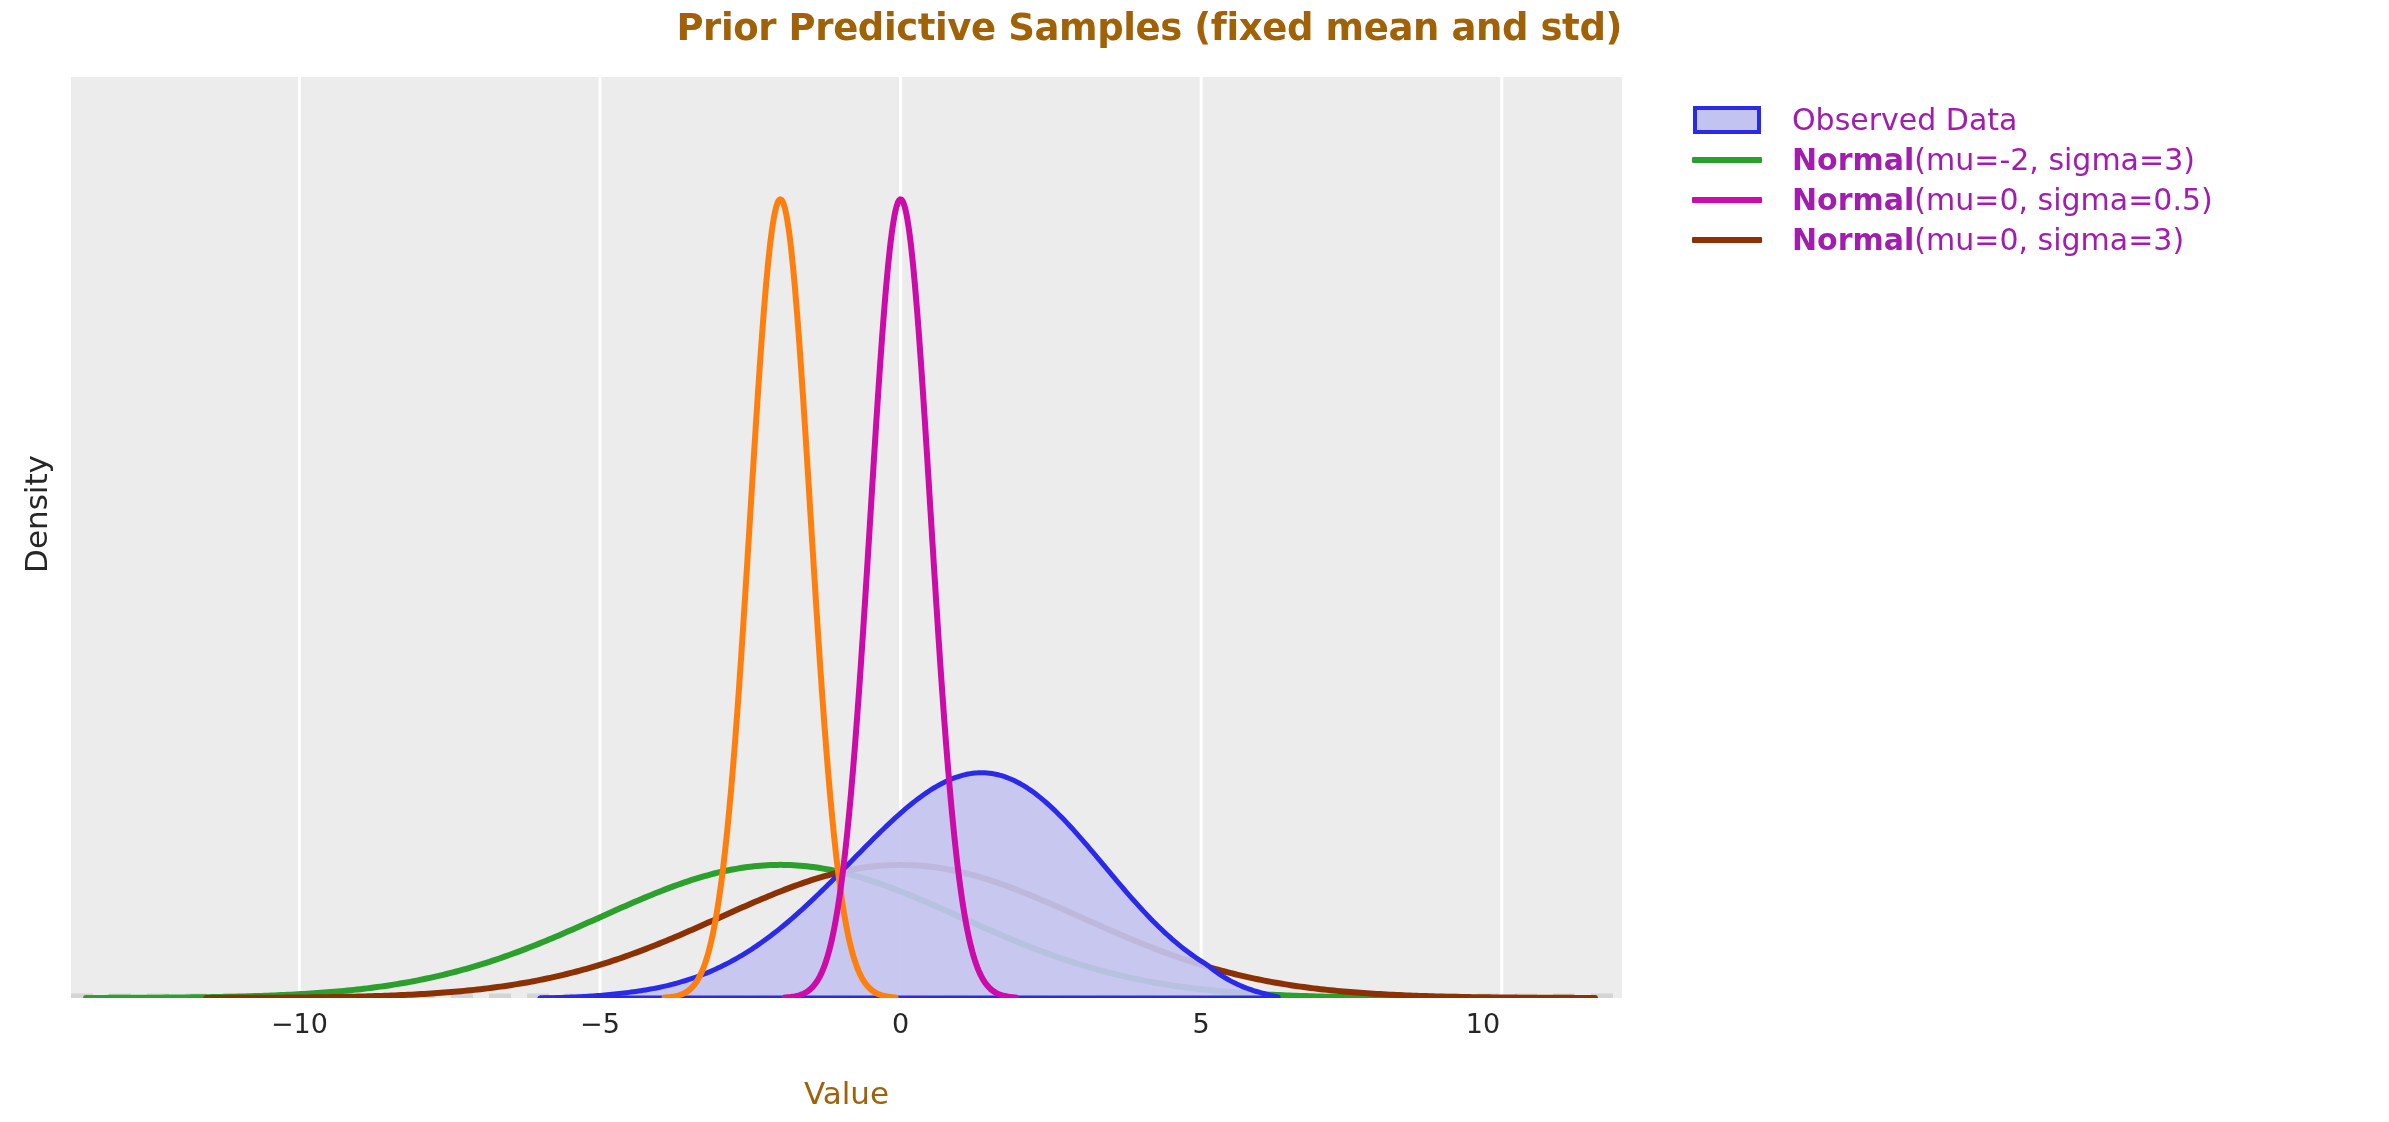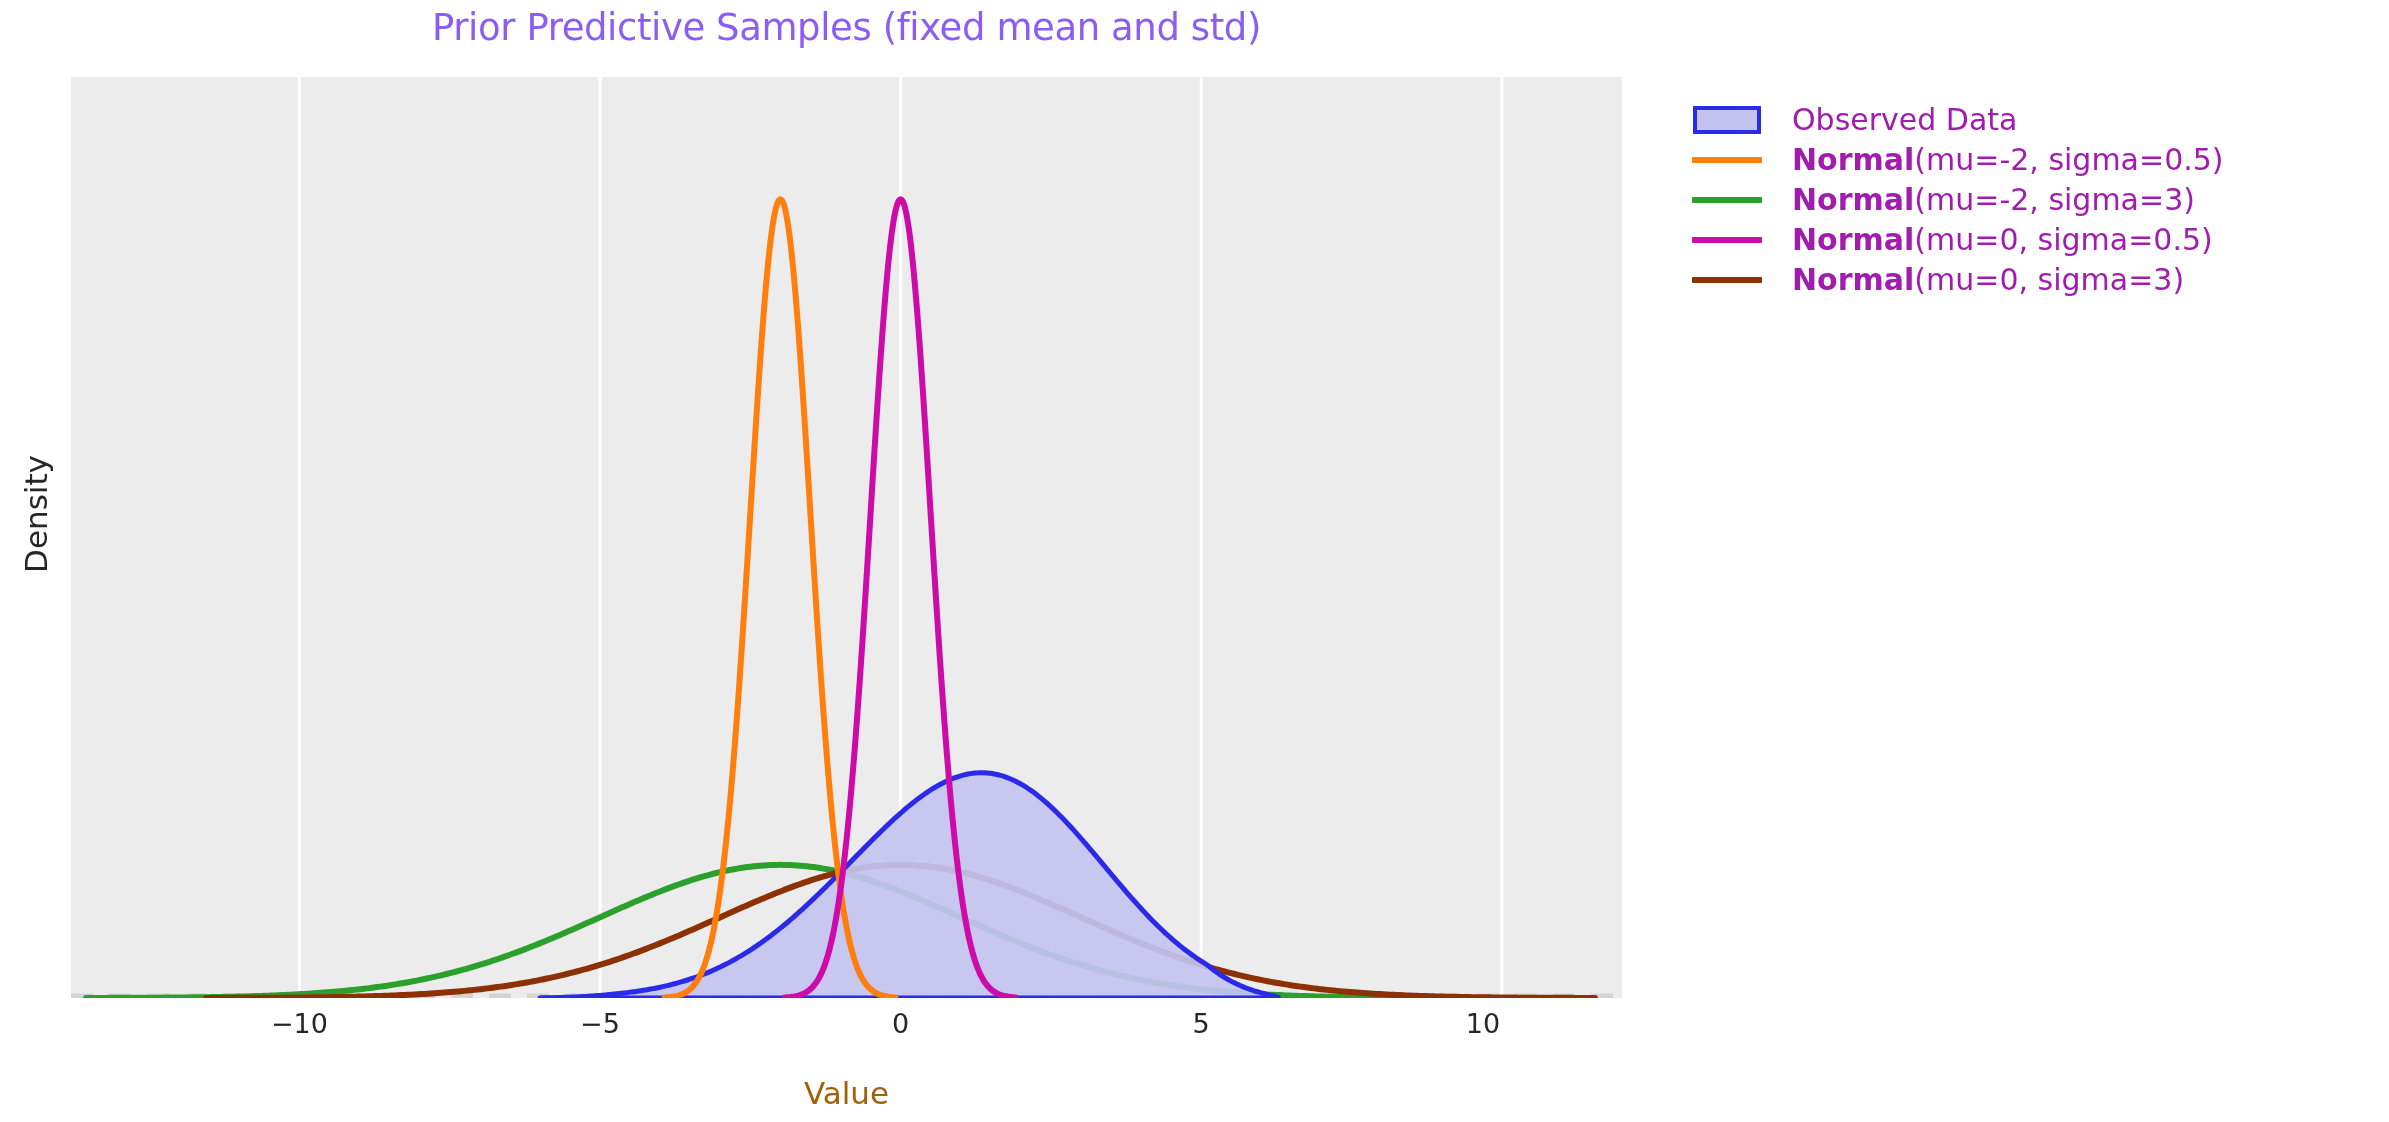--- a/index.html
+++ b/index.html
@@ -18,25 +18,25 @@
     width: 2389px;
     height: 1122px;
     background: #ffffff;
   }
   
   #chart-title {
     position: absolute;
     left: 71px;
     top: 6px;
     width: 1551px;
-    text-align: center;
+    text-align: right;
     font-family: "DejaVu Sans", sans-serif;
     font-size: 37px;
-    font-weight: normal;
-    color: #8b5cf6;
+    font-weight: bold;
+    color: #a16207;
     letter-spacing: -0.4px;
     white-space: nowrap;
   }
   
   #plot-area {
     position: absolute;
     left: 71px;
     top: 77px;
     width: 1551px;
     height: 921px;
@@ -161,26 +161,20 @@
 
   <div id="legend">
       <div class="legend-row">
         <div class="legend-key">
           <div class="legend-patch" style="background: rgb(195, 195, 240); border-color: rgb(42, 42, 232);"></div>
         </div>
         <div class="legend-text">Observed Data</div>
       </div>
       <div class="legend-row">
         <div class="legend-key">
-          <div class="legend-line" style="background: rgb(255, 127, 14);"></div>
-        </div>
-        <div class="legend-text"><span class="dist-name">Normal</span><span>(mu=-2, sigma=0.5)</span></div>
-      </div>
-      <div class="legend-row">
-        <div class="legend-key">
           <div class="legend-line" style="background: rgb(44, 160, 44);"></div>
         </div>
         <div class="legend-text"><span class="dist-name">Normal</span><span>(mu=-2, sigma=3)</span></div>
       </div>
       <div class="legend-row">
         <div class="legend-key">
           <div class="legend-line" style="background: rgb(204, 11, 168);"></div>
         </div>
         <div class="legend-text"><span class="dist-name">Normal</span><span>(mu=0, sigma=0.5)</span></div>
       </div>

